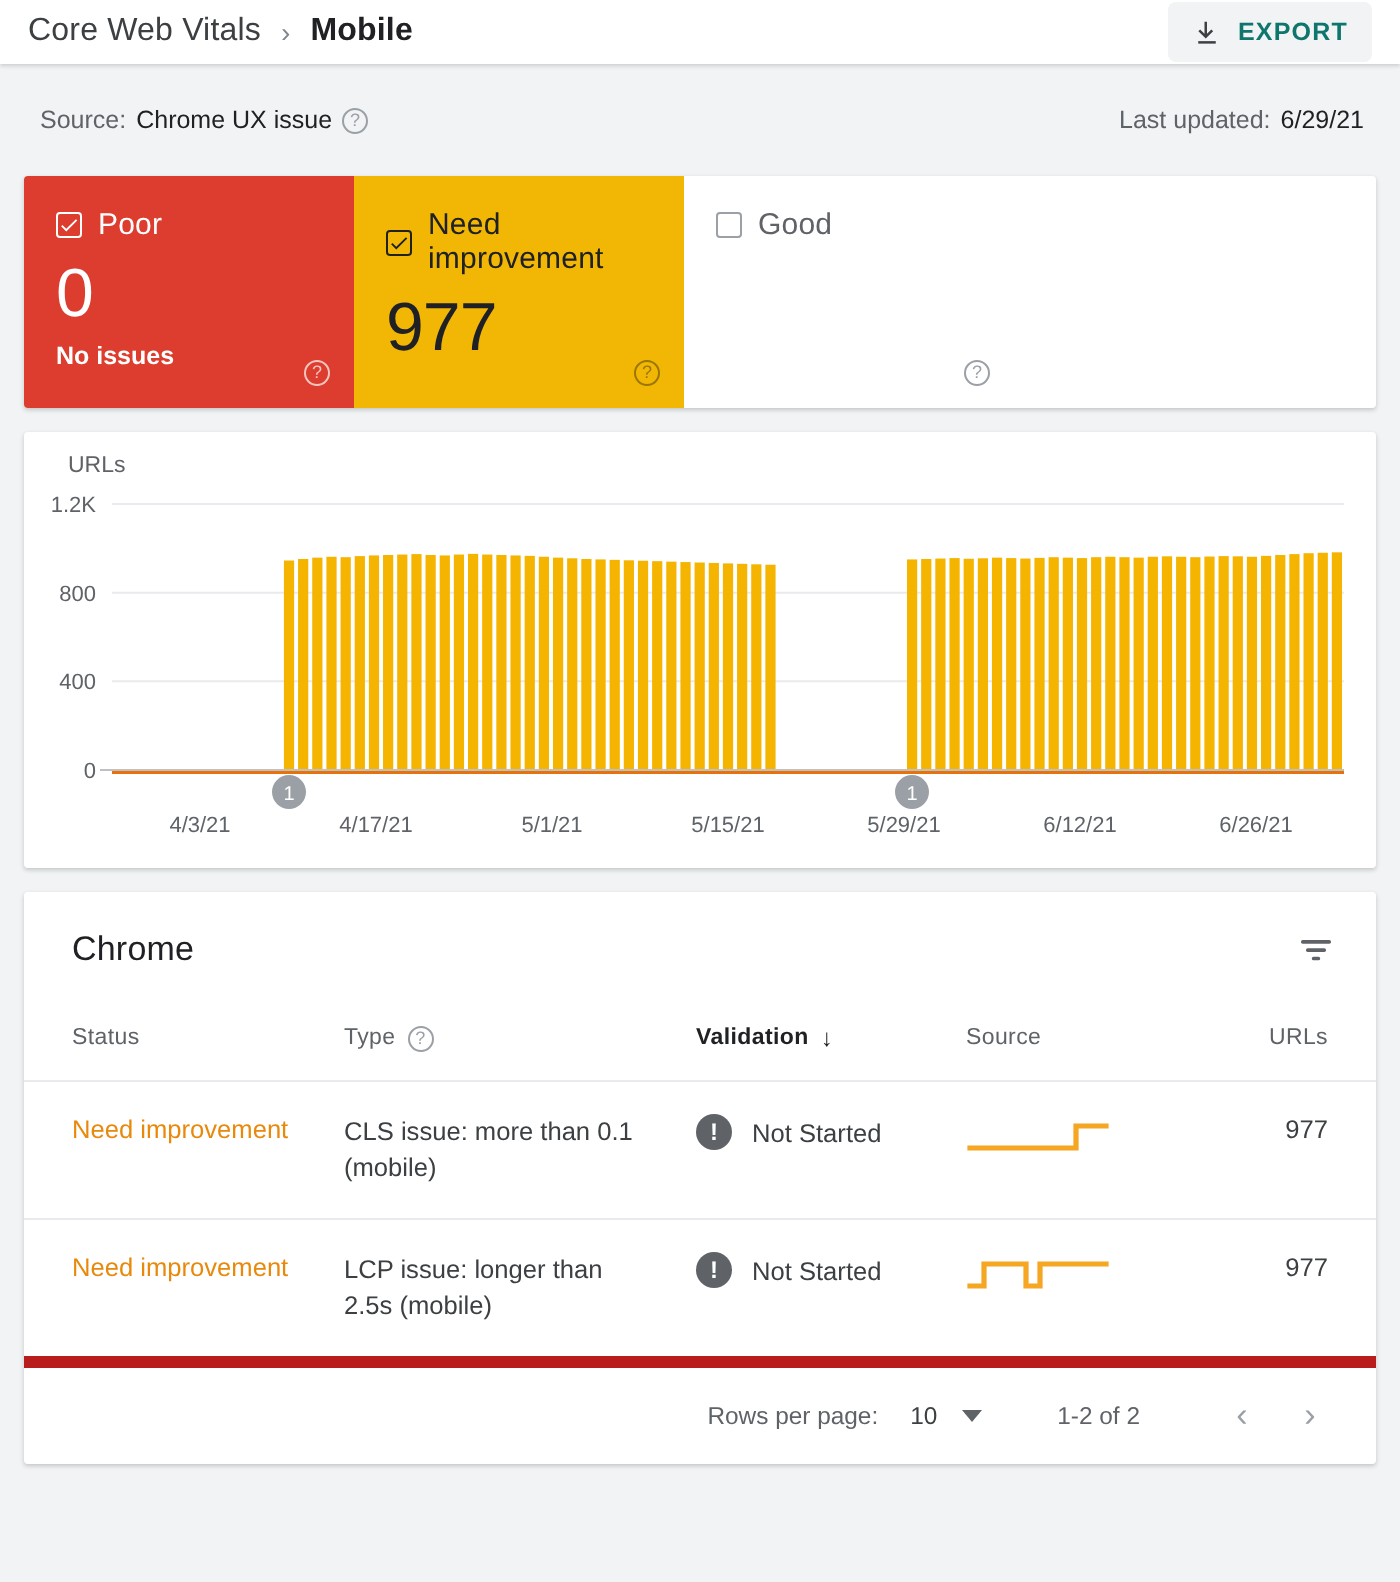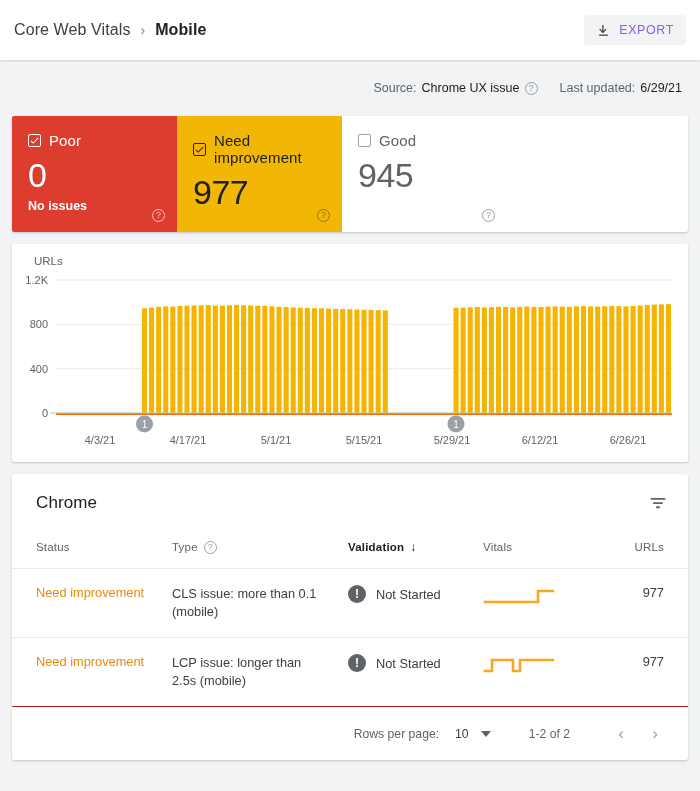--- a/index.html
+++ b/index.html
@@ -6,42 +6,42 @@
   html, body {
     width: 700px; height: 791px;
     background: #f1f3f4;
     font-family: "Liberation Sans", sans-serif;
     -webkit-font-smoothing: antialiased;
   }
   .page { width: 700px; height: 791px; position: relative; overflow: hidden; }
 
   
   .topbar {
-    height: 60px; background: #fff; display: flex; align-items: center;
+    height: 32px; background: #fff; display: flex; align-items: center;
     padding: 0 14px 0 14px; box-shadow: 0 1px 2px rgba(60,64,67,.20);
     position: relative; z-index: 5;
   }
   .crumb-root { font-size: 16px; color: #3c4043; letter-spacing: .1px; }
   .crumb-sep {
     margin: 0 10px; color: #80868b; font-size: 14px;
   }
   .crumb-current { font-size: 16px; color: #202124; font-weight: bold; letter-spacing: .1px; }
   .spacer { flex: 1; }
   .export-btn {
     display: flex; align-items: center; gap: 8px;
     background: #f1f3f4; border-radius: 4px;
     height: 30px; padding: 0 12px; cursor: pointer;
   }
-  .export-label { font-size: 12.5px; font-weight: normal; color: #8b5cf6; letter-spacing: .6px; }
+  .export-label { font-size: 12.5px; font-weight: bold; color: #0f766e; letter-spacing: .6px; }
   .dl-icon { width: 15px; height: 15px; display: block; }
 
   
   .source-strip {
-    height: 56px; display: flex; align-items: center; justify-content: flex-end;
-    padding-right: 18px; gap: 22px; font-size: 12.5px; color: #5f6368; padding-left: 20px;
+    height: 56px; display: flex; align-items: center; justify-content: space-between;
+    padding-right: 18px; font-size: 12.5px; color: #5f6368; padding-left: 20px;
   }
   .source-strip .lbl { color: #5f6368; }
   .source-strip .val { color: #202124; }
   .src-group { display: flex; align-items: center; gap: 5px; }
   .qmark {
     width: 13px; height: 13px; border: 1px solid #9aa0a6; border-radius: 50%;
     color: #9aa0a6; font-size: 9px; line-height: 11px; text-align: center;
     display: inline-block; cursor: pointer;
   }
 
@@ -120,21 +120,21 @@
   td.c-urls { text-align: right; padding-right: 24px; color: #3c4043; }
   .valid-wrap { display: flex; align-items: center; gap: 10px; }
   .excl {
     width: 18px; height: 18px; border-radius: 50%; background: #5f6368;
     color: #fff; font-size: 12px; font-weight: bold; line-height: 18px;
     text-align: center; flex: none;
   }
   .spark { width: 76px; height: 24px; display: block; }
 
   .pager {
-    border-top: 1px solid #b91c1c; height: 54px; display: flex;
+    border-top: 6px solid #b91c1c; height: 54px; display: flex;
     align-items: center; justify-content: flex-end; gap: 0; padding-right: 16px;
     font-size: 12.2px; color: #5f6368;
   }
   .rpp-label { margin-right: 16px; }
   .rpp-select { display: flex; align-items: center; gap: 12px; cursor: pointer; color: #3c4043; }
   .caret { width: 0; height: 0; border-left: 5px solid transparent; border-right: 5px solid transparent; border-top: 6px solid #5f6368; }
   .range { margin: 0 34px 0 38px; color: #5f6368; }
   .pg-btn { width: 34px; text-align: center; font-size: 17px; color: #9aa0a6; cursor: pointer; }
 </style>
 </head>
@@ -198,21 +198,20 @@
       <div class="vcard-count">977</div>
       <div class="vcard-sub">2 issues</div>
       <span class="card-q"><span class="qmark">?</span></span>
     </div>
 
     <div class="vcard good">
       <div class="vcard-head">
         <span class="cbx off"></span>
         <span class="vcard-title">Good</span>
       </div>
-      <div class="vcard-count">945</div>
       <span class="card-q"><span class="qmark">?</span></span>
     </div>
 
   </div>
 
   <div class="chart-card">
     <div class="chart-axis-title">URLs</div>
     <svg class="chart-svg" id="chart-svg" viewBox="0 0 676 218">
         <line x1="44" x2="660" y1="169" y2="169" stroke="#e8eaed" stroke-width="1"></line>
         <text x="36" y="173" text-anchor="end" font-size="11" fill="#5f6368" font-family="&quot;Liberation Sans&quot;, sans-serif">0</text>
@@ -331,21 +330,21 @@
               <span class="qmark">?</span>
             </span>
           </th>
           <th class="c-valid sorted">
             <span class="th-inline">
               <span>Validation</span>
               <span class="sort-arrow">↓</span>
             </span>
           </th>
           <th class="c-trend">
-            <span>Vitals</span>
+            <span>Source</span>
           </th>
           <th class="c-urls">
             <span>URLs</span>
           </th>
         </tr>
       </thead>
       <tbody>
 
         <tr>
           <td class="c-status">Need improvement</td>

